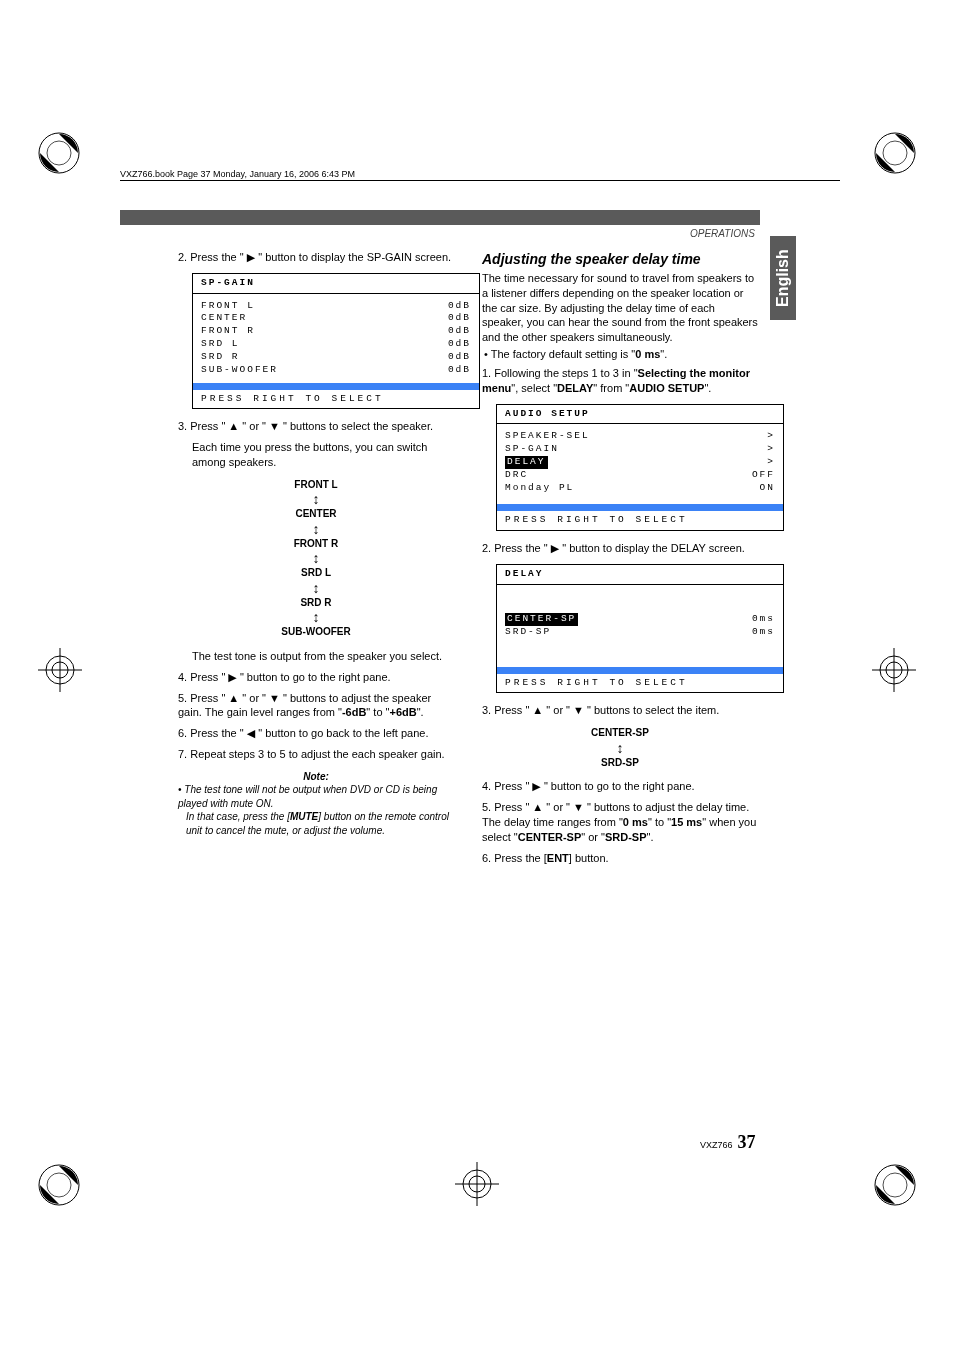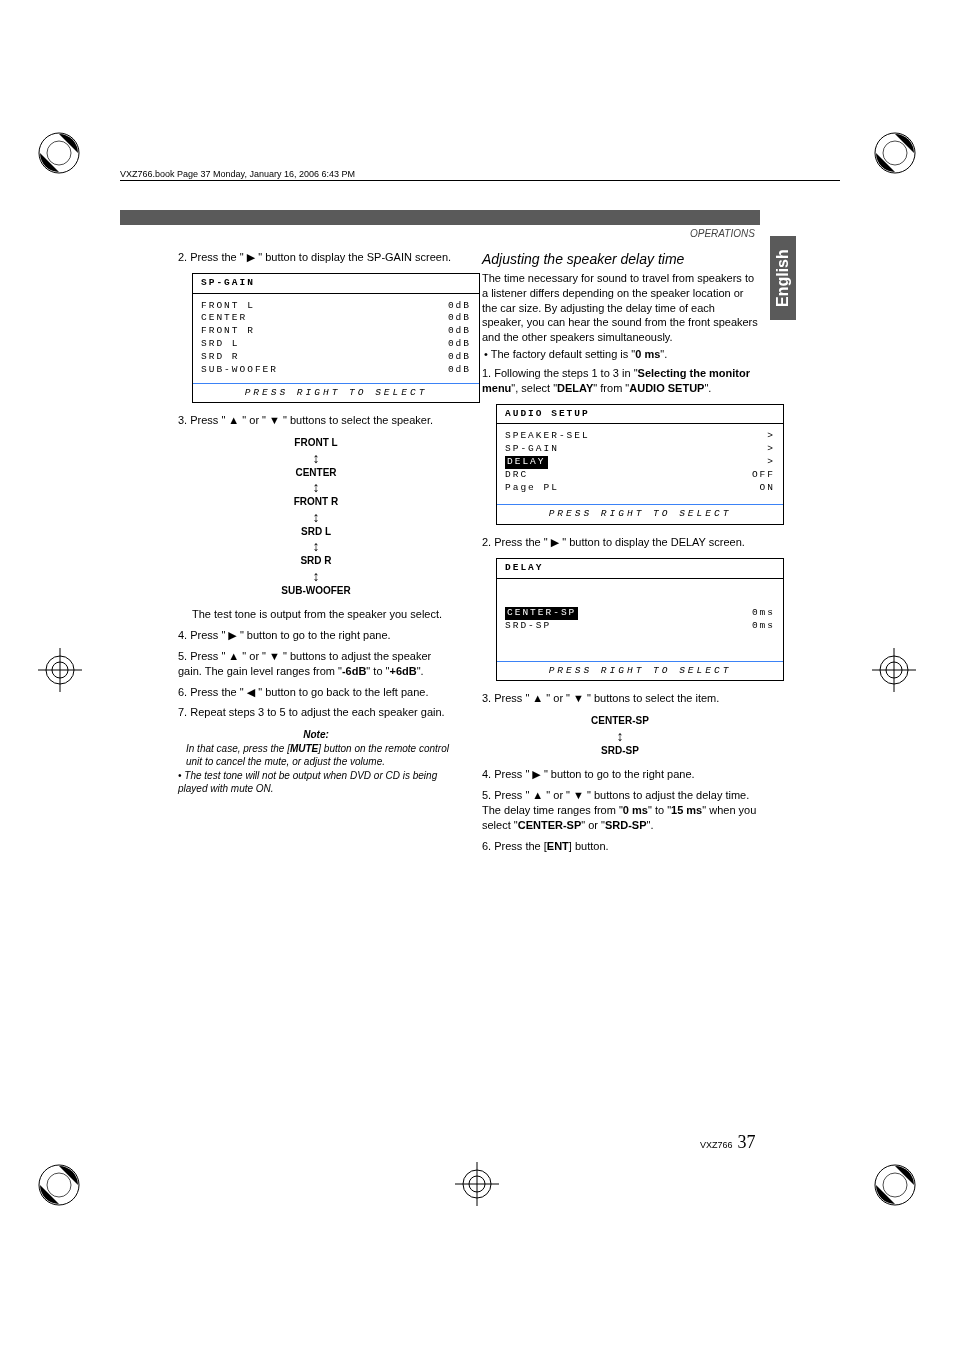--- a/index.html
+++ b/index.html
@@ -92,25 +92,23 @@
   .menu-row { display: flex; justify-content: space-between; }
   .menu-row .lbl { }
   .menu-row .val { }
   .menu-row.hi .lbl {
     background: #000;
     color: #fff;
     padding: 0 2px;
     letter-spacing: 2px;
   }
   .menu-footer {
-    border-top: 1px solid #3b82f6;
+    border-top: 7px solid #3b82f6;
     padding: 3px 8px;
-    text-align: center;
     letter-spacing: 3px;
-    font-style: italic;
   }
   .flow {
     text-align: center;
     font-weight: bold;
     font-size: 10px;
     margin: 8px 0 10px 0;
   }
   .flow .arr {
     font-size: 14px;
     line-height: 1;
@@ -122,35 +120,35 @@
     font-size: 10px;
     margin-top: 8px;
     text-align: center;
   }
   .note-body {
     font-style: italic;
     font-size: 10px;
   }
   .note-body .b { font-weight: bold; font-style: italic; }
   .section-title {
-    font-weight: normal;
+    font-weight: bold;
     font-style: italic;
     font-size: 14px;
     margin-bottom: 2px;
   }
   .bullet { padding-left: 10px; text-indent: -8px; margin: 2px 0 4px 0; }
   .bullet::before { content: "• "; }
   .b { font-weight: bold; }
   .page-num {
     position: absolute;
     left: 700px;
     top: 1130px;
     font-size: 9px;
   }
-  .page-num .big { font-size: 18px; font-weight: normal; font-family: "Times New Roman", serif; }
+  .page-num .big { font-size: 18px; font-weight: bold; font-family: "Times New Roman", serif; }
   .reg-mark {
     position: absolute;
     width: 44px;
     height: 44px;
   }
   .reg-mark svg { width: 44px; height: 44px; }
   .corner-ring {
     position: absolute;
     width: 46px;
     height: 46px;
@@ -254,20 +252,21 @@
           </div>
           <div class="menu-row">
             <span class="lbl">SUB-WOOFER</span>
             <span class="val">0dB</span>
           </div>
         </div>
       <div class="menu-footer">PRESS RIGHT TO SELECT</div>
     </div>
 
     <div class="step">3. Press " ▲ " or " ▼ " buttons to select the speaker.</div>
+    <div class="indent">Each time you press the buttons, you can switch among speakers.</div>
 
     <div class="flow" id="left-flow">
         <div>FRONT L</div>
         <div class="arr">↕</div>
         <div>CENTER</div>
         <div class="arr">↕</div>
         <div>FRONT R</div>
         <div class="arr">↕</div>
         <div>SRD L</div>
         <div class="arr">↕</div>
@@ -279,24 +278,24 @@
     <div class="indent">The test tone is output from the speaker you select.</div>
     <div class="step">4. Press " ▶ " button to go to the right pane.</div>
     <div class="step">
       <span>5. Press " ▲ " or " ▼ " buttons to adjust the speaker gain. The gain level ranges from "</span><span class="b">-6dB</span><span>" to "</span><span class="b">+6dB</span><span>".</span>
     </div>
     <div class="step">6. Press the " ◀ " button to go back to the left pane.</div>
     <div class="step">7. Repeat steps 3 to 5 to adjust the each speaker gain.</div>
 
     <div class="note-hd">Note:</div>
     <div class="note-body">
+      <div>• The test tone will not be output when DVD or CD is being played with mute ON.</div>
       <div style="padding-left:8px;">
         <span>In that case, press the [</span><span class="b">MUTE</span><span>] button on the remote control unit to cancel the mute, or adjust the volume.</span>
       </div>
-      <div>• The test tone will not be output when DVD or CD is being played with mute ON.</div>
     </div>
   </div>
 
   <div class="col">
     <div class="section-title">Adjusting the speaker delay time</div>
     <div>The time necessary for sound to travel from speakers to a listener differs depending on the speaker location or the car size. By adjusting the delay time of each speaker, you can hear the sound from the front speakers and the other speakers simultaneously.</div>
     <div class="bullet">
       <span>The factory default setting is "</span><span class="b">0 ms</span><span>".</span>
     </div>
     <div class="step">
@@ -316,21 +315,21 @@
           </div>
           <div class="menu-row hi">
             <span class="lbl">DELAY</span>
             <span class="val">&gt;</span>
           </div>
           <div class="menu-row">
             <span class="lbl">DRC</span>
             <span class="val">OFF</span>
           </div>
           <div class="menu-row">
-            <span class="lbl">Page PL</span>
+            <span class="lbl">Monday PL</span>
             <span class="val">ON</span>
           </div>
         </div>
       <div class="menu-footer">PRESS RIGHT TO SELECT</div>
     </div>
 
     <div class="step">2. Press the " ▶ " button to display the DELAY screen.</div>
 
     <div class="menu-box">
       <div class="menu-title">DELAY</div>

